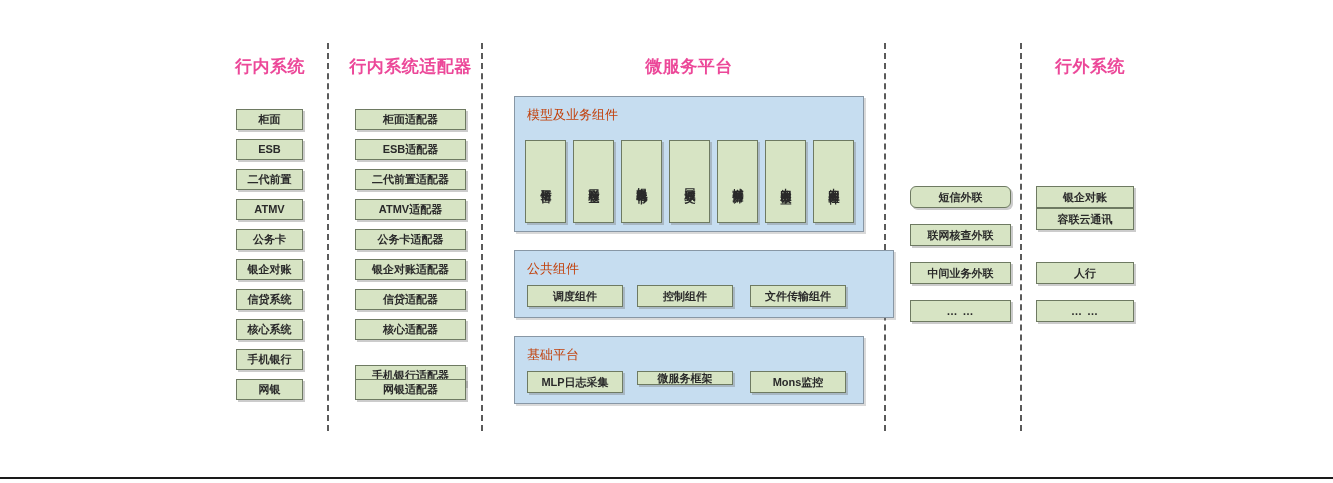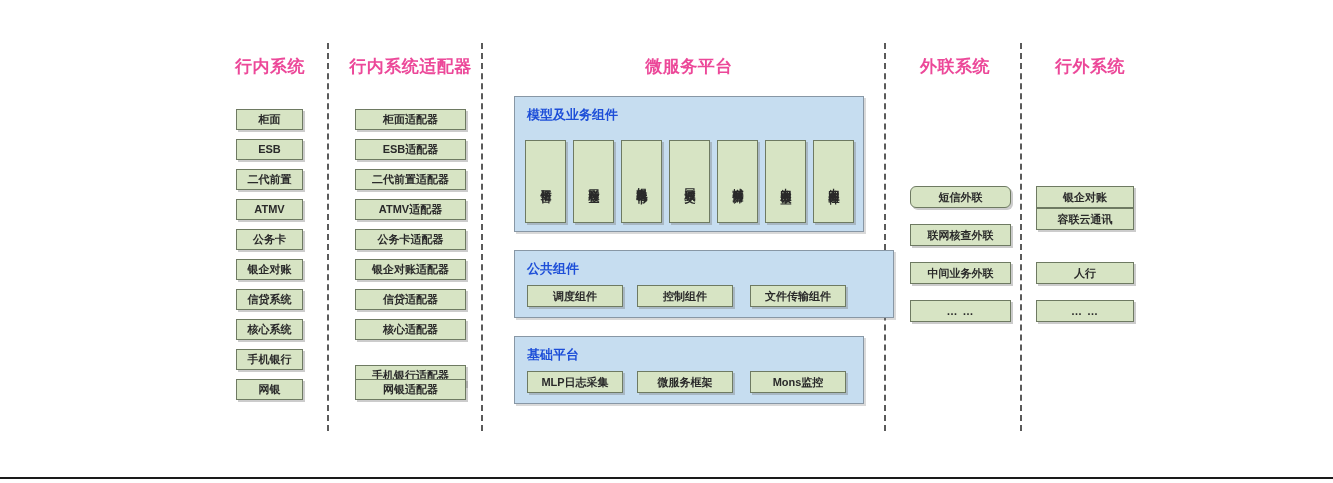--- a/index.html
+++ b/index.html
@@ -73,43 +73,42 @@
     box-sizing: border-box;
     background: #c6ddf0;
     border: 1px solid #8897a5;
     box-shadow: 2px 2px 0 rgba(130,130,130,0.30);
   }
   .panel-title {
     position: absolute;
     left: 12px;
     top: 9px;
     font-size: 13px;
-    font-weight: bold;
-    color: #1d4ed8;
+    font-weight: normal;
+    color: #c2410c;
     white-space: nowrap;
   }
 
   
   .bottom-rule {
     position: absolute;
     left: 0;
     width: 1333px;
     height: 0;
     border-top: 2px solid #1a1a1a;
   }
 </style>
 </head>
 <body>
 
 <div id="canvas">
 
   <div class="col-header" style="left:200px; top:55px; width:140px;">行内系统</div>
   <div class="col-header" style="left:340px; top:55px; width:141px;">行内系统适配器</div>
   <div class="col-header" style="left:514px; top:55px; width:350px;">微服务平台</div>
-  <div class="col-header" style="left:890px; top:55px; width:130px;">外联系统</div>
   <div class="col-header" style="left:1020px; top:55px; width:140px;">行外系统</div>
 
   <div class="divider" style="left:327px; top:43px; height:388px;"></div>
   <div class="divider" style="left:481px; top:43px; height:388px;"></div>
   <div class="divider" style="left:884px; top:43px; height:388px;"></div>
   <div class="divider" style="left:1020px; top:43px; height:388px;"></div>
 
   <div class="node" style="left:236px; top:109px; width:67px; height:21px;">柜面</div>
   <div class="node" style="left:236px; top:139px; width:67px; height:21px;">ESB</div>
   <div class="node" style="left:236px; top:169px; width:67px; height:21px;">二代前置</div>
@@ -147,21 +146,21 @@
     <div class="panel-title">公共组件</div>
   </div>
   <div class="node" style="left:527px; top:285px; width:96px; height:22px;">调度组件</div>
   <div class="node" style="left:637px; top:285px; width:96px; height:22px;">控制组件</div>
   <div class="node" style="left:750px; top:285px; width:96px; height:22px;">文件传输组件</div>
 
   <div class="panel" style="left:514px; top:336px; width:350px; height:68px;">
     <div class="panel-title">基础平台</div>
   </div>
   <div class="node" style="left:527px; top:371px; width:96px; height:22px;">MLP日志采集</div>
-  <div class="node" style="left:637px; top:371px; width:96px; height:22px;">微服务框架</div>
+  <div class="node" style="left:637px; top:371px; width:96px; height:14px;">微服务框架</div>
   <div class="node" style="left:750px; top:371px; width:96px; height:22px;">Mons监控</div>
 
   <div class="node" style="left:910px; top:186px; width:101px; height:22px;border-radius:6px;">短信外联</div>
   <div class="node" style="left:910px; top:224px; width:101px; height:22px;">联网核查外联</div>
   <div class="node" style="left:910px; top:262px; width:101px; height:22px;">中间业务外联</div>
   <div class="node dots" style="left:910px; top:300px; width:101px; height:22px;">… …</div>
 
   <div class="node" style="left:1036px; top:186px; width:98px; height:22px;">银企对账</div>
   <div class="node" style="left:1036px; top:208px; width:98px; height:22px;">容联云通讯</div>
   <div class="node" style="left:1036px; top:262px; width:98px; height:22px;">人行</div>

